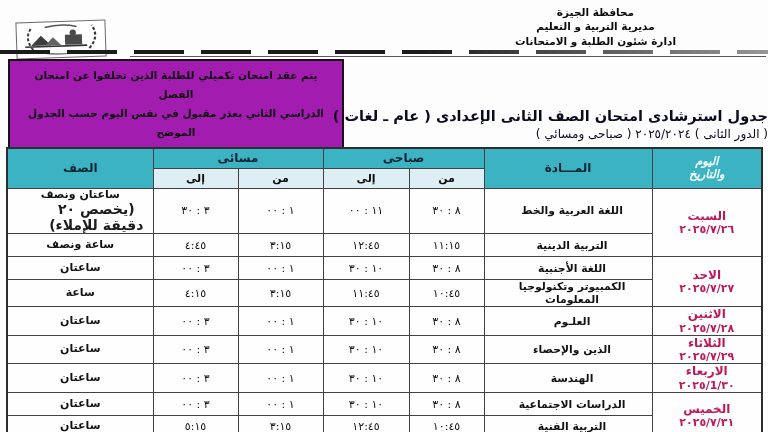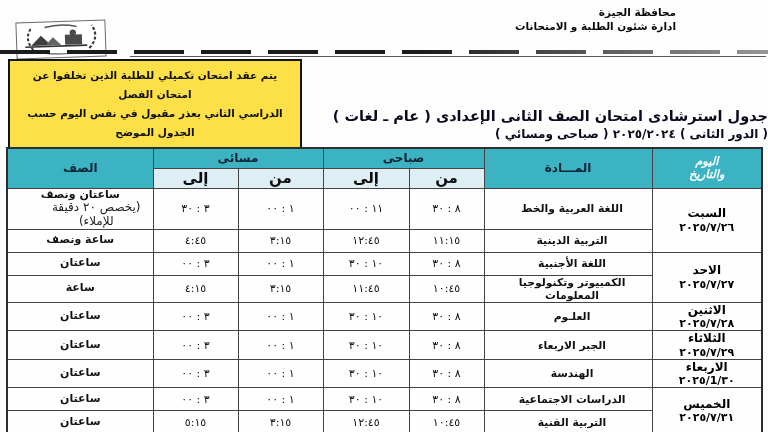--- a/index.html
+++ b/index.html
@@ -9,66 +9,66 @@
     font-family:"DejaVu Sans",sans-serif;color:#111;
   }
   
   .logo{
     position:absolute;left:16px;top:21px;width:90px;height:37px;
     border:1px solid #6a6a6a;background:#fff;transform:rotate(-2deg);
     box-sizing:border-box;
   }
   
   .org{
-    position:absolute;right:92px;top:5px;
+    position:absolute;right:92px;top:5px;text-align:center;
     font-weight:bold;font-size:10.5px;line-height:1.38;color:#0a0a0a;
   }
   
   .dashes{
     position:absolute;top:50px;left:0;width:768px;height:4px;
     background:repeating-linear-gradient(90deg,#1c1c1c 0 50px,rgba(0,0,0,0) 50px 67px);
   }
   .dashes::after{
     content:"";position:absolute;inset:0;
     background:linear-gradient(90deg,rgba(253,253,253,0) 55%,rgba(253,253,253,.55) 100%);
   }
   .thinline{position:absolute;top:56px;left:130px;right:2px;border-top:1px solid #5a5a5a;}
   
   .notice{
-    position:absolute;left:8px;top:59px;width:294px;box-sizing:border-box;
-    border:2px solid #141414;background:#fde047;padding:5px 8px 6px;
+    position:absolute;left:8px;top:59px;width:336px;box-sizing:border-box;
+    border:2px solid #141414;background:#a21caf;padding:5px 8px 6px;
     text-align:center;font-size:10.5px;font-weight:bold;line-height:1.8;color:#101010;
   }
   
   .titlewrap{position:absolute;top:108px;left:0;width:768px;text-align:right;color:#0b0b20;}
   .title1{font-size:14.5px;font-weight:bold;letter-spacing:.2px;}
-  .title2{font-size:12px;font-weight:bold;margin-top:3px;}
+  .title2{font-size:12px;font-weight:normal;margin-top:3px;}
   .num{direction:ltr;unicode-bidi:embed;}
   
   table.sched{
     position:absolute;top:147px;left:6px;width:755px;
     border-collapse:collapse;table-layout:fixed;direction:rtl;
     border:2px solid #2e2e2e;
   }
   .sched th,.sched td{
     border:1px solid #424242;padding:0;text-align:center;vertical-align:middle;
     overflow:hidden;
   }
   .sched thead tr{height:20px;}
   th.teal{background:var(--teal,#3bb3c3);color:#0d2435;font-weight:bold;font-size:12px;}
   th.teal.white{color:#f7fdff;font-size:11.5px;line-height:1.15;font-style:italic;}
-  th.sub{background:var(--subhead,#ddeef5);color:#0c0c0c;font-weight:bold;font-size:15px;}
+  th.sub{background:var(--subhead,#ddeef5);color:#0c0c0c;font-weight:bold;font-size:11px;}
   .sched tbody tr{height:23px;background:#fffefe;}
   .sched tbody tr.tall{height:31px;}
-  td.day-cell{font-weight:bold;font-size:12px;color:#000000;line-height:1.2;}
+  td.day-cell{font-weight:bold;font-size:12px;color:#be185d;line-height:1.2;}
   .day-date{font-size:11px;direction:ltr;unicode-bidi:embed;font-weight:bold;}
   td.subject-cell{font-weight:bold;font-size:10.8px;padding-left:8px;}
   td.time-cell{direction:ltr;unicode-bidi:embed;font-weight:normal;font-size:11px;letter-spacing:.5px;}
   td.duration-cell{font-weight:bold;font-size:11px;line-height:1.15;}
-  .duration-note{font-size:12px;font-weight:normal;color:#1c1c1c;margin-left:32px;}
+  .duration-note{font-size:14px;font-weight:bold;color:#1c1c1c;margin-left:32px;}
 </style>
 </head>
 <body>
 
 <div class="page">
 
   <div class="logo">
     <svg width="88" height="35" viewBox="0 0 88 35">
       <path d="M28 5 q16 -4 32 0" stroke="#555" stroke-width="1.5" fill="none"></path>
       <path d="M14 23 l10 -10 10 10 z" fill="#3d3d3d"></path>
@@ -77,20 +77,21 @@
       <circle cx="56" cy="11" r="3.2" fill="#4a4a4a"></circle>
       <path d="M8 24 h62" stroke="#333" stroke-width="1.6" fill="none"></path>
       <path d="M72 27 q11 -11 3 -23" stroke="#3a3a3a" stroke-width="2.2" fill="none" stroke-dasharray="3 2"></path>
       <path d="M16 27 q-9 -11 -2 -21" stroke="#3a3a3a" stroke-width="2" fill="none" stroke-dasharray="3 2"></path>
       <path d="M24 30 q20 4 40 0" stroke="#777" stroke-width="1.4" fill="none"></path>
     </svg>
   </div>
 
   <div class="org">
     <div>محافظة الجيزة</div>
+    <div>مديرية التربية و التعليم</div>
     <div>ادارة شئون الطلبة و الامتحانات</div>
   </div>
 
   <div class="dashes"></div>
   <div class="thinline"></div>
 
   <div class="notice">
     <div>يتم عقد امتحان تكميلي للطلبة الذين تخلفوا عن امتحان الفصل</div>
     <div>الدراسي الثاني بعذر مقبول في نفس اليوم حسب الجدول الموضح</div>
   </div>
@@ -194,21 +195,21 @@
           <td class="time-cell">٣ : ٠٠</td>
           <td class="duration-cell">
             <div>ساعتان</div>
           </td>
         </tr>
         <tr>
           <td class="day-cell" rowspan="1">
             <div>الثلاثاء</div>
             <div class="day-date">٢٠٢٥/٧/٢٩</div>
           </td>
-          <td class="subject-cell">الجبر الاربعاء</td>
+          <td class="subject-cell">الذين والإحصاء</td>
           <td class="time-cell">٨ : ٣٠</td>
           <td class="time-cell">١٠ : ٣٠</td>
           <td class="time-cell">١ : ٠٠</td>
           <td class="time-cell">٣ : ٠٠</td>
           <td class="duration-cell">
             <div>ساعتان</div>
           </td>
         </tr>
         <tr>
           <td class="day-cell" rowspan="1">

